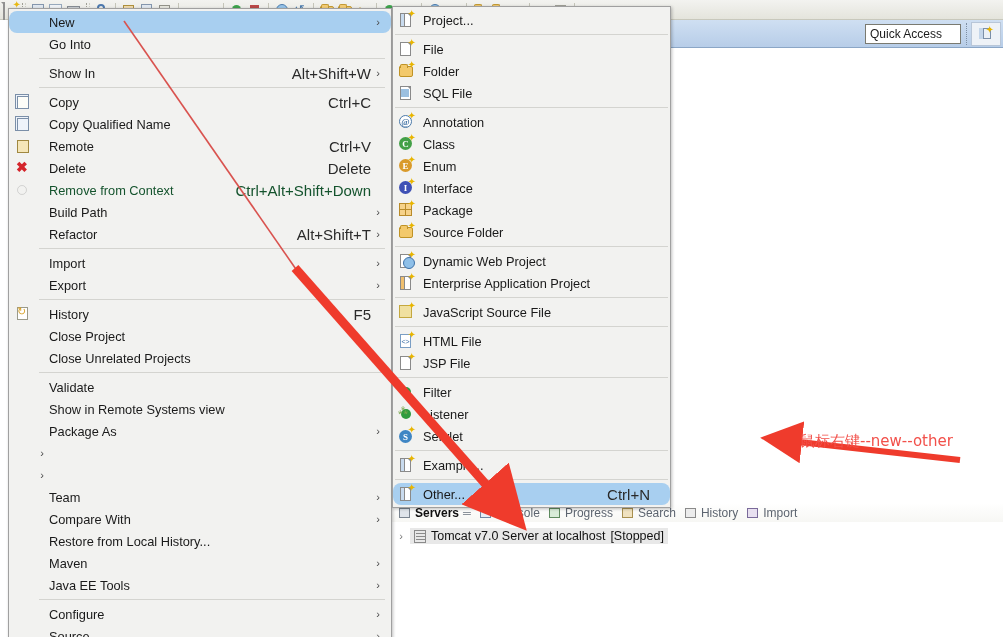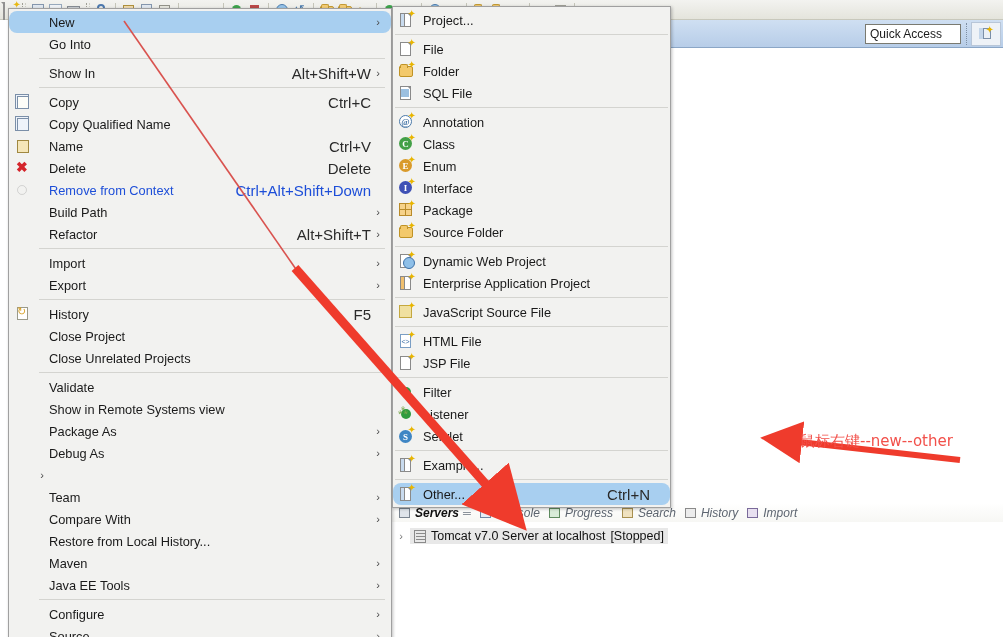--- a/index.html
+++ b/index.html
@@ -55,21 +55,20 @@
 
   
   .bottom-view {
     position: absolute; left: 392px; top: 503px; width: 611px; height: 134px;
     background: #ffffff;
   }
   .view-tabs {
     height: 19px; display: flex; align-items: flex-start; gap: 0px;
     padding-left: 4px;
     background: linear-gradient(#ffffff,#f7f7f4);
-    font-style: italic;
   }
   .view-tab {
     display: flex; align-items: center; gap: 3px;
     font-size: 12px; color: #5d6570; padding: 0 6px 0 2px;
     height: 19px; white-space: nowrap;
   }
   .view-tab.active { color: #101010; font-weight: bold; }
   .tab-ico { width: 14px; height: 13px; display:inline-block; position:relative; }
   .tab-pin { font-size: 11px; color:#6b7480; margin-left:1px; }
 
@@ -105,21 +104,21 @@
     position: relative; display: flex; align-items: center;
     height: 22px; padding: 0 6px 0 0; font-size: 12.8px; color: #1a1a1a;
     white-space: nowrap; cursor: default;
   }
   .mi.sub { height: 22px; }
   .mi-ico { width: 26px; min-width: 26px; height: 18px; display:flex; align-items:center; justify-content:center; }
   .mi-label { flex: 1; padding-left: 14px; }
   #sub-menu .mi-label { padding-left: 4px; }
   .mi-accel { color: #2a2a2a; font-size: 15px; margin-left: 16px; }
   .mi-arrow { width: 14px; text-align: center; color: #4a4a4a; font-size: 11px; }
-  .mi.disabled .mi-label, .mi.disabled .mi-accel { color: #1d4ed8; }
+  .mi.disabled .mi-label, .mi.disabled .mi-accel { color: #14532d; }
   .mi.hl { background: #a8cff0; border-radius: 8px; }
   .msep { height: 1px; background: #d4d4d0; margin: 3px 6px 3px 30px; }
   #sub-menu .msep { margin: 3px 2px 3px 2px; }
 
   
   .ic { position: relative; width: 16px; height: 16px; display:inline-block; }
   .doc {
     width: 11px; height: 14px; background: #ffffff;
     border: 1px solid #8a8a8a; position: relative;
   }
@@ -369,21 +368,21 @@
         </span>
         <span class="mi-label">Copy Qualified Name</span>
         <span class="mi-arrow"></span>
       </div>
       <div class="mi">
         <span class="mi-ico">
           <span class="ic">
             <span class="paste-ic" style="position:absolute;left:3px;top:2px"></span>
           </span>
         </span>
-        <span class="mi-label">Name</span>
+        <span class="mi-label">Remote</span>
         <span class="mi-accel">Ctrl+V</span>
         <span class="mi-arrow"></span>
       </div>
       <div class="mi">
         <span class="mi-ico">
           <span class="ic">
             <span class="xmark" style="position:absolute;left:2px;top:0px">✖</span>
           </span>
         </span>
         <span class="mi-label">Delete</span>
@@ -454,21 +453,20 @@
         <span class="mi-label">Show in Remote Systems view</span>
         <span class="mi-arrow"></span>
       </div>
       <div class="mi">
         <span class="mi-ico"></span>
         <span class="mi-label">Package As</span>
         <span class="mi-arrow">›</span>
       </div>
       <div class="mi">
         <span class="mi-ico"></span>
-        <span class="mi-label">Debug As</span>
         <span class="mi-arrow">›</span>
       </div>
       <div class="mi">
         <span class="mi-ico"></span>
         <span class="mi-arrow">›</span>
       </div>
       <div class="mi">
         <span class="mi-ico"></span>
         <span class="mi-label">Team</span>
         <span class="mi-arrow">›</span>

